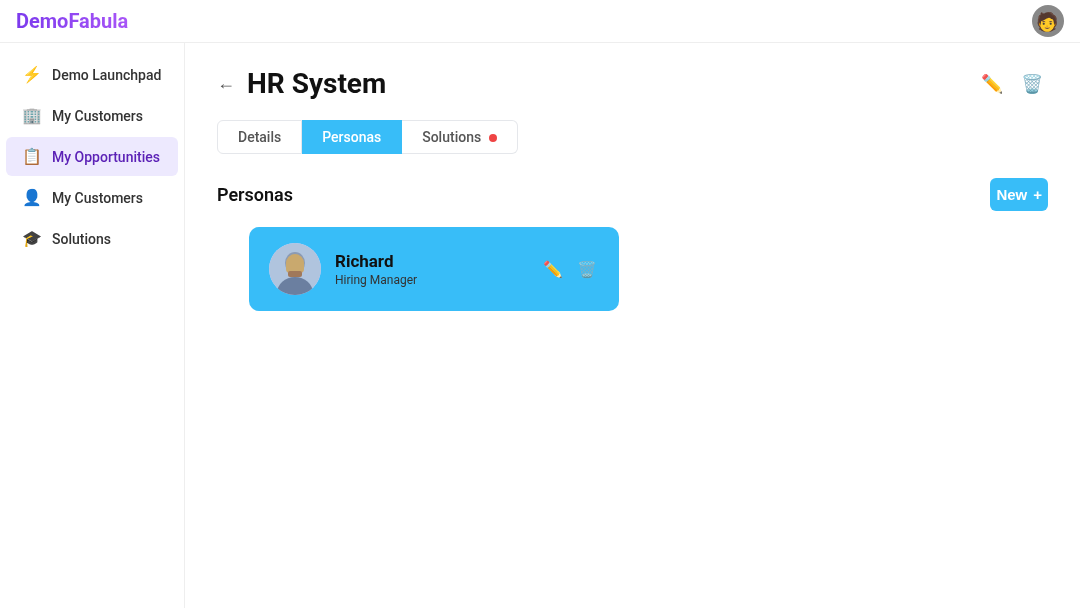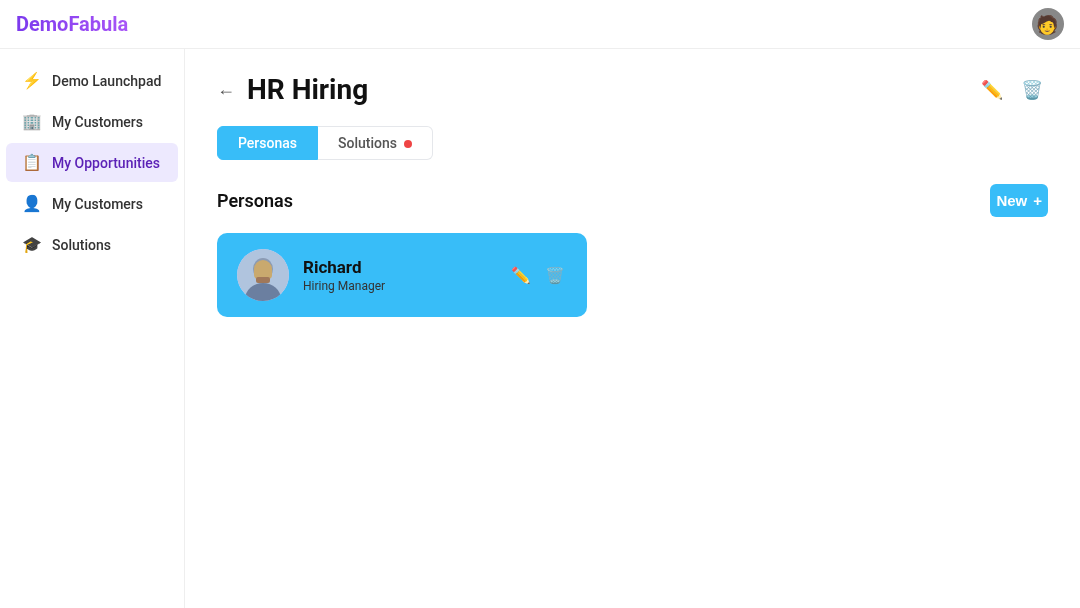--- a/index.html
+++ b/index.html
@@ -4,21 +4,21 @@
   <style>
     * { box-sizing: border-box; margin: 0; padding: 0; }
     body { font-family: -apple-system, BlinkMacSystemFont, 'Segoe UI', Roboto, sans-serif; background: #fff; display: flex; flex-direction: column; height: 608px; overflow: hidden; }
 
     
     .topbar {
       display: flex;
       align-items: center;
       justify-content: space-between;
       padding: 0 16px;
-      height: 49px;
+      height: 43px;
       background: #fff;
       border-bottom: 1px solid #eee;
     }
     .topbar-logo {
       font-size: 20px;
       font-weight: 700;
       background: linear-gradient(90deg, #7c3aed, #a855f7);
       -webkit-background-clip: text;
       -webkit-text-fill-color: transparent;
     }
@@ -187,20 +187,21 @@
     
     .persona-card {
       display: flex;
       align-items: center;
       background: #38bdf8;
       border-radius: 10px;
       padding: 16px 20px;
       width: 370px;
       gap: 14px;
       position: relative;
+      margin-left: 32px;
     }
     .persona-avatar {
       width: 52px;
       height: 52px;
       border-radius: 50%;
       background: #c7d2fe;
       display: flex;
       align-items: center;
       justify-content: center;
       font-size: 28px;
@@ -265,29 +266,32 @@
       <span class="sidebar-icon">🎓</span>
       <span>Solutions</span>
     </div>
   </nav>
 
   <main class="main">
 
     <div class="page-header">
       <div class="page-header-left">
         <button class="back-btn">←</button>
-        <h1 class="page-title">HR Hiring</h1>
+        <h1 class="page-title">HR System</h1>
       </div>
       <div class="page-actions">
         <button class="icon-btn edit">✏️</button>
         <button class="icon-btn delete">🗑️</button>
       </div>
     </div>
 
     <div class="tabs">
+      <div class="tab">
+        <span>Details</span>
+      </div>
       <div class="tab active">
         <span>Personas</span>
       </div>
       <div class="tab">
         <span>Solutions</span>
         <span class="tab-badge"></span>
       </div>
     </div>
 
     <div class="section-header">

